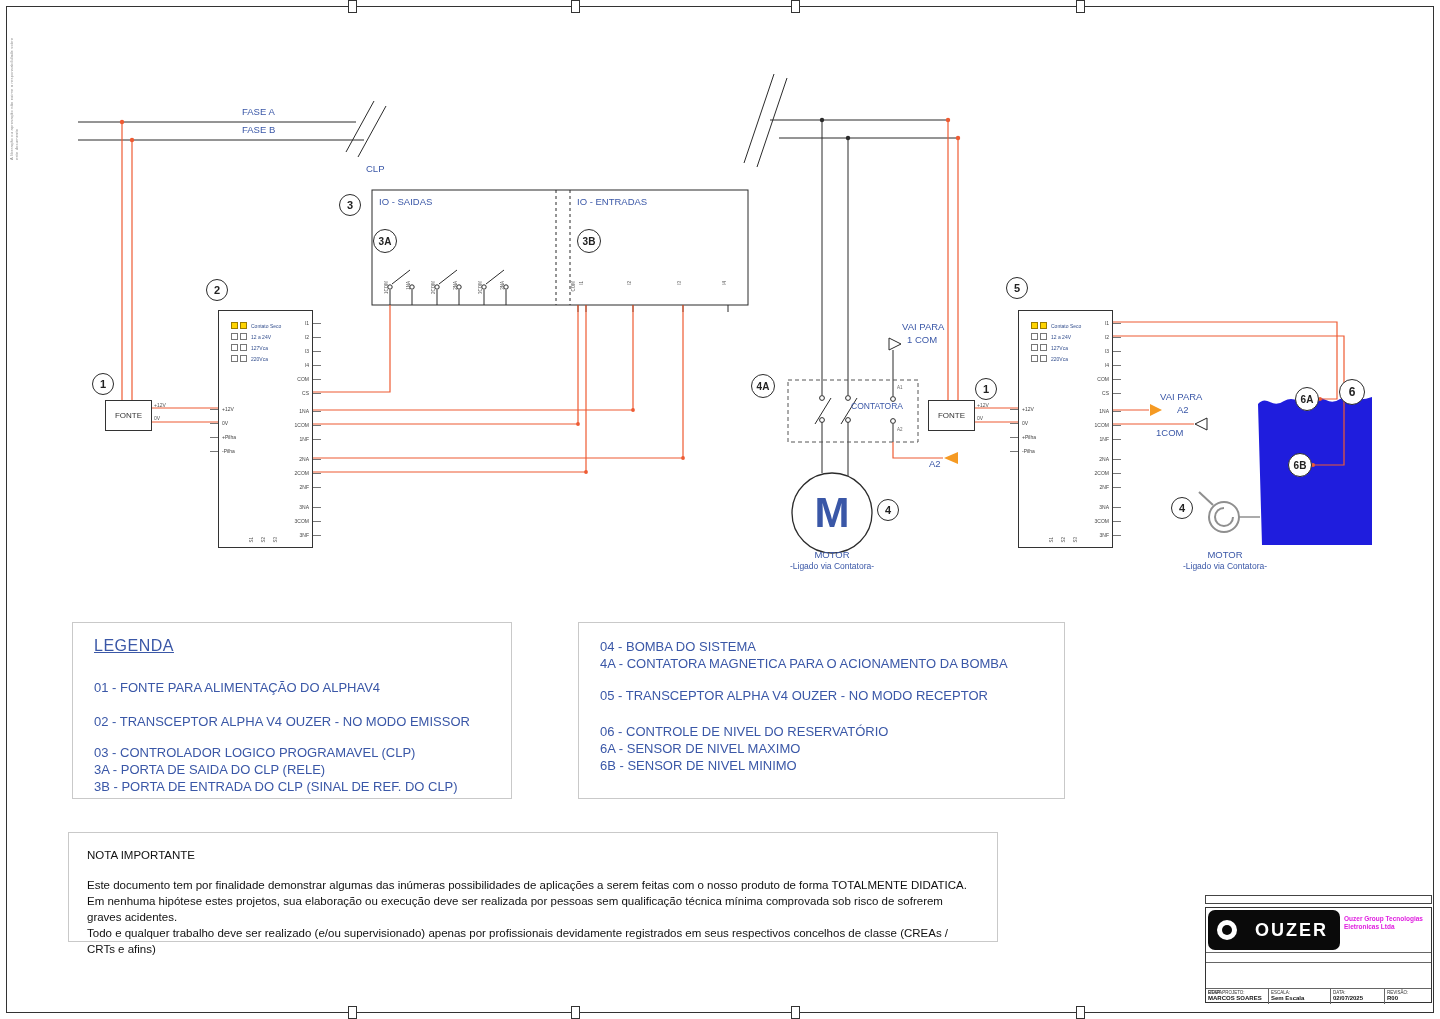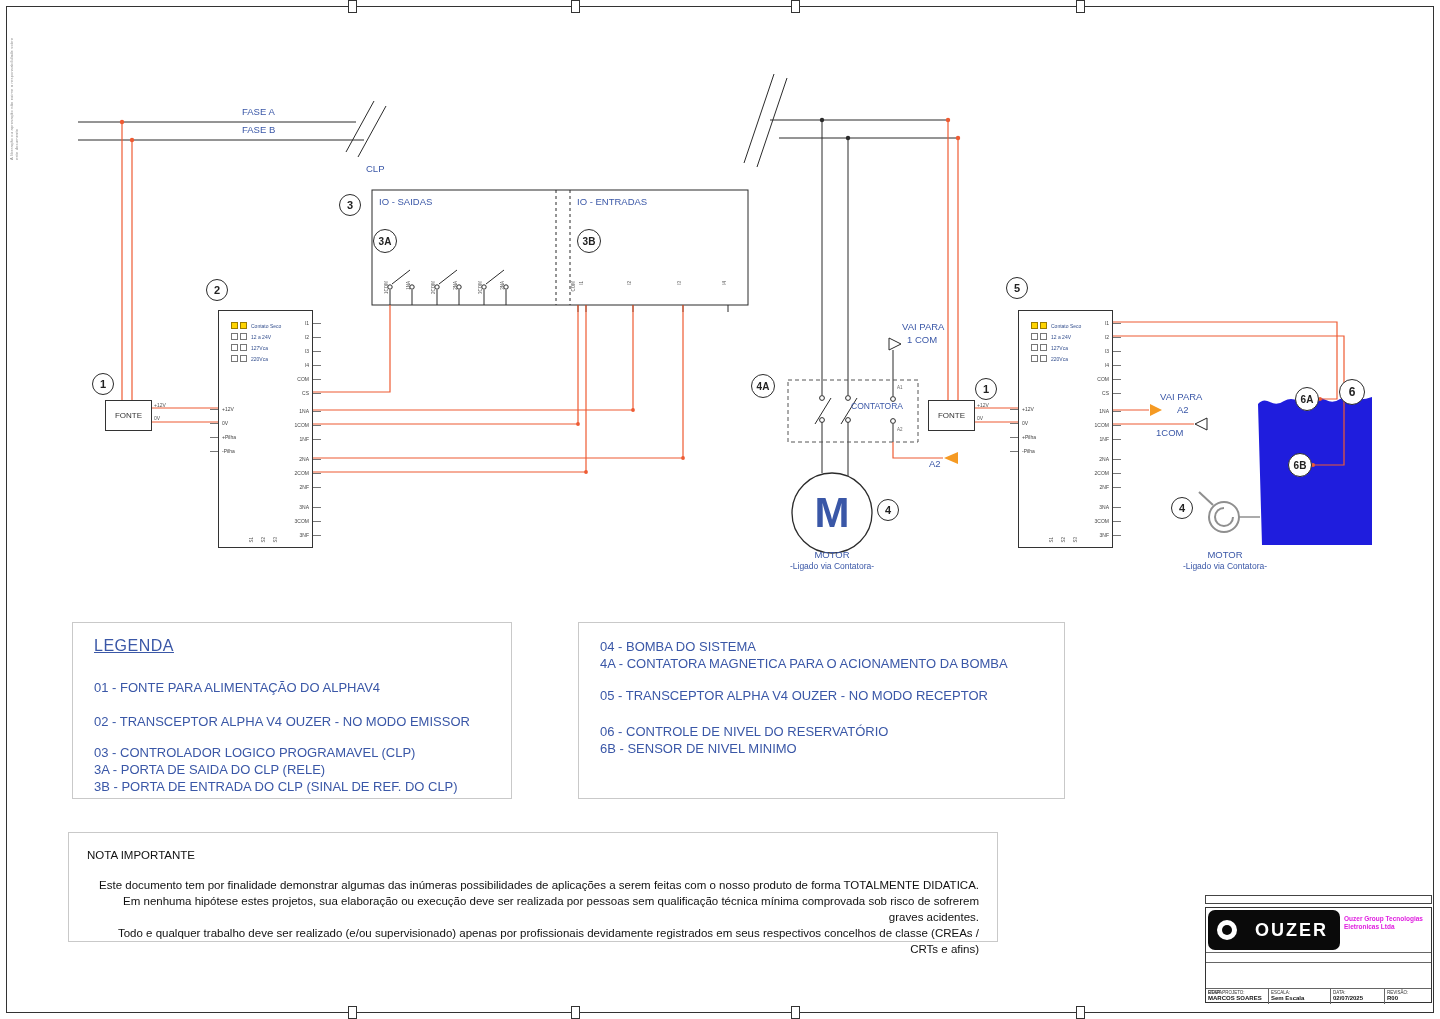--- a/index.html
+++ b/index.html
@@ -400,25 +400,26 @@
   <div class="panel" style="left:578px;top:622px;width:487px;height:177px;">
     <div class="lgroup" style="top:15px;">
         <div class="litem">04 - BOMBA DO SISTEMA</div>
         <div class="litem">4A - CONTATORA MAGNETICA PARA O ACIONAMENTO DA BOMBA</div>
       </div>
     <div class="lgroup" style="top:64px;">
         <div class="litem">05 - TRANSCEPTOR ALPHA V4 OUZER - NO MODO RECEPTOR</div>
       </div>
     <div class="lgroup" style="top:100px;">
         <div class="litem">06 - CONTROLE DE NIVEL DO RESERVATÓRIO</div>
+        <div class="litem">6A - SENSOR DE NIVEL MAXIMO</div>
         <div class="litem">6B - SENSOR DE NIVEL MINIMO</div>
       </div>
   </div>
 
-  <div class="panel" style="left:68px;top:832px;width:930px;height:110px;text-align:right;">
+  <div class="panel" style="left:68px;top:832px;width:930px;height:110px;">
     <div class="note-title">NOTA IMPORTANTE</div>
     <div class="note-body">
         <p class="note-p">Este documento tem por finalidade demonstrar algumas das inúmeras possibilidades de aplicações a serem feitas com o nosso produto de forma TOTALMENTE DIDATICA.</p>
         <p class="note-p">Em nenhuma hipótese estes projetos, sua elaboração ou execução deve ser realizada por pessoas sem qualificação técnica mínima comprovada sob risco de sofrerem graves acidentes.</p>
         <p class="note-p">Todo e qualquer trabalho deve ser realizado (e/ou supervisionado) apenas por profissionais devidamente registrados em seus respectivos concelhos de classe (CREAs / CRTs e afins)</p>
       </div>
   </div>
 
   <div class="tb-strip" style="left:1205px;top:895px;width:227px;height:9px;"></div>
   <div class="tb" style="left:1205px;top:907px;width:227px;height:96px;">

